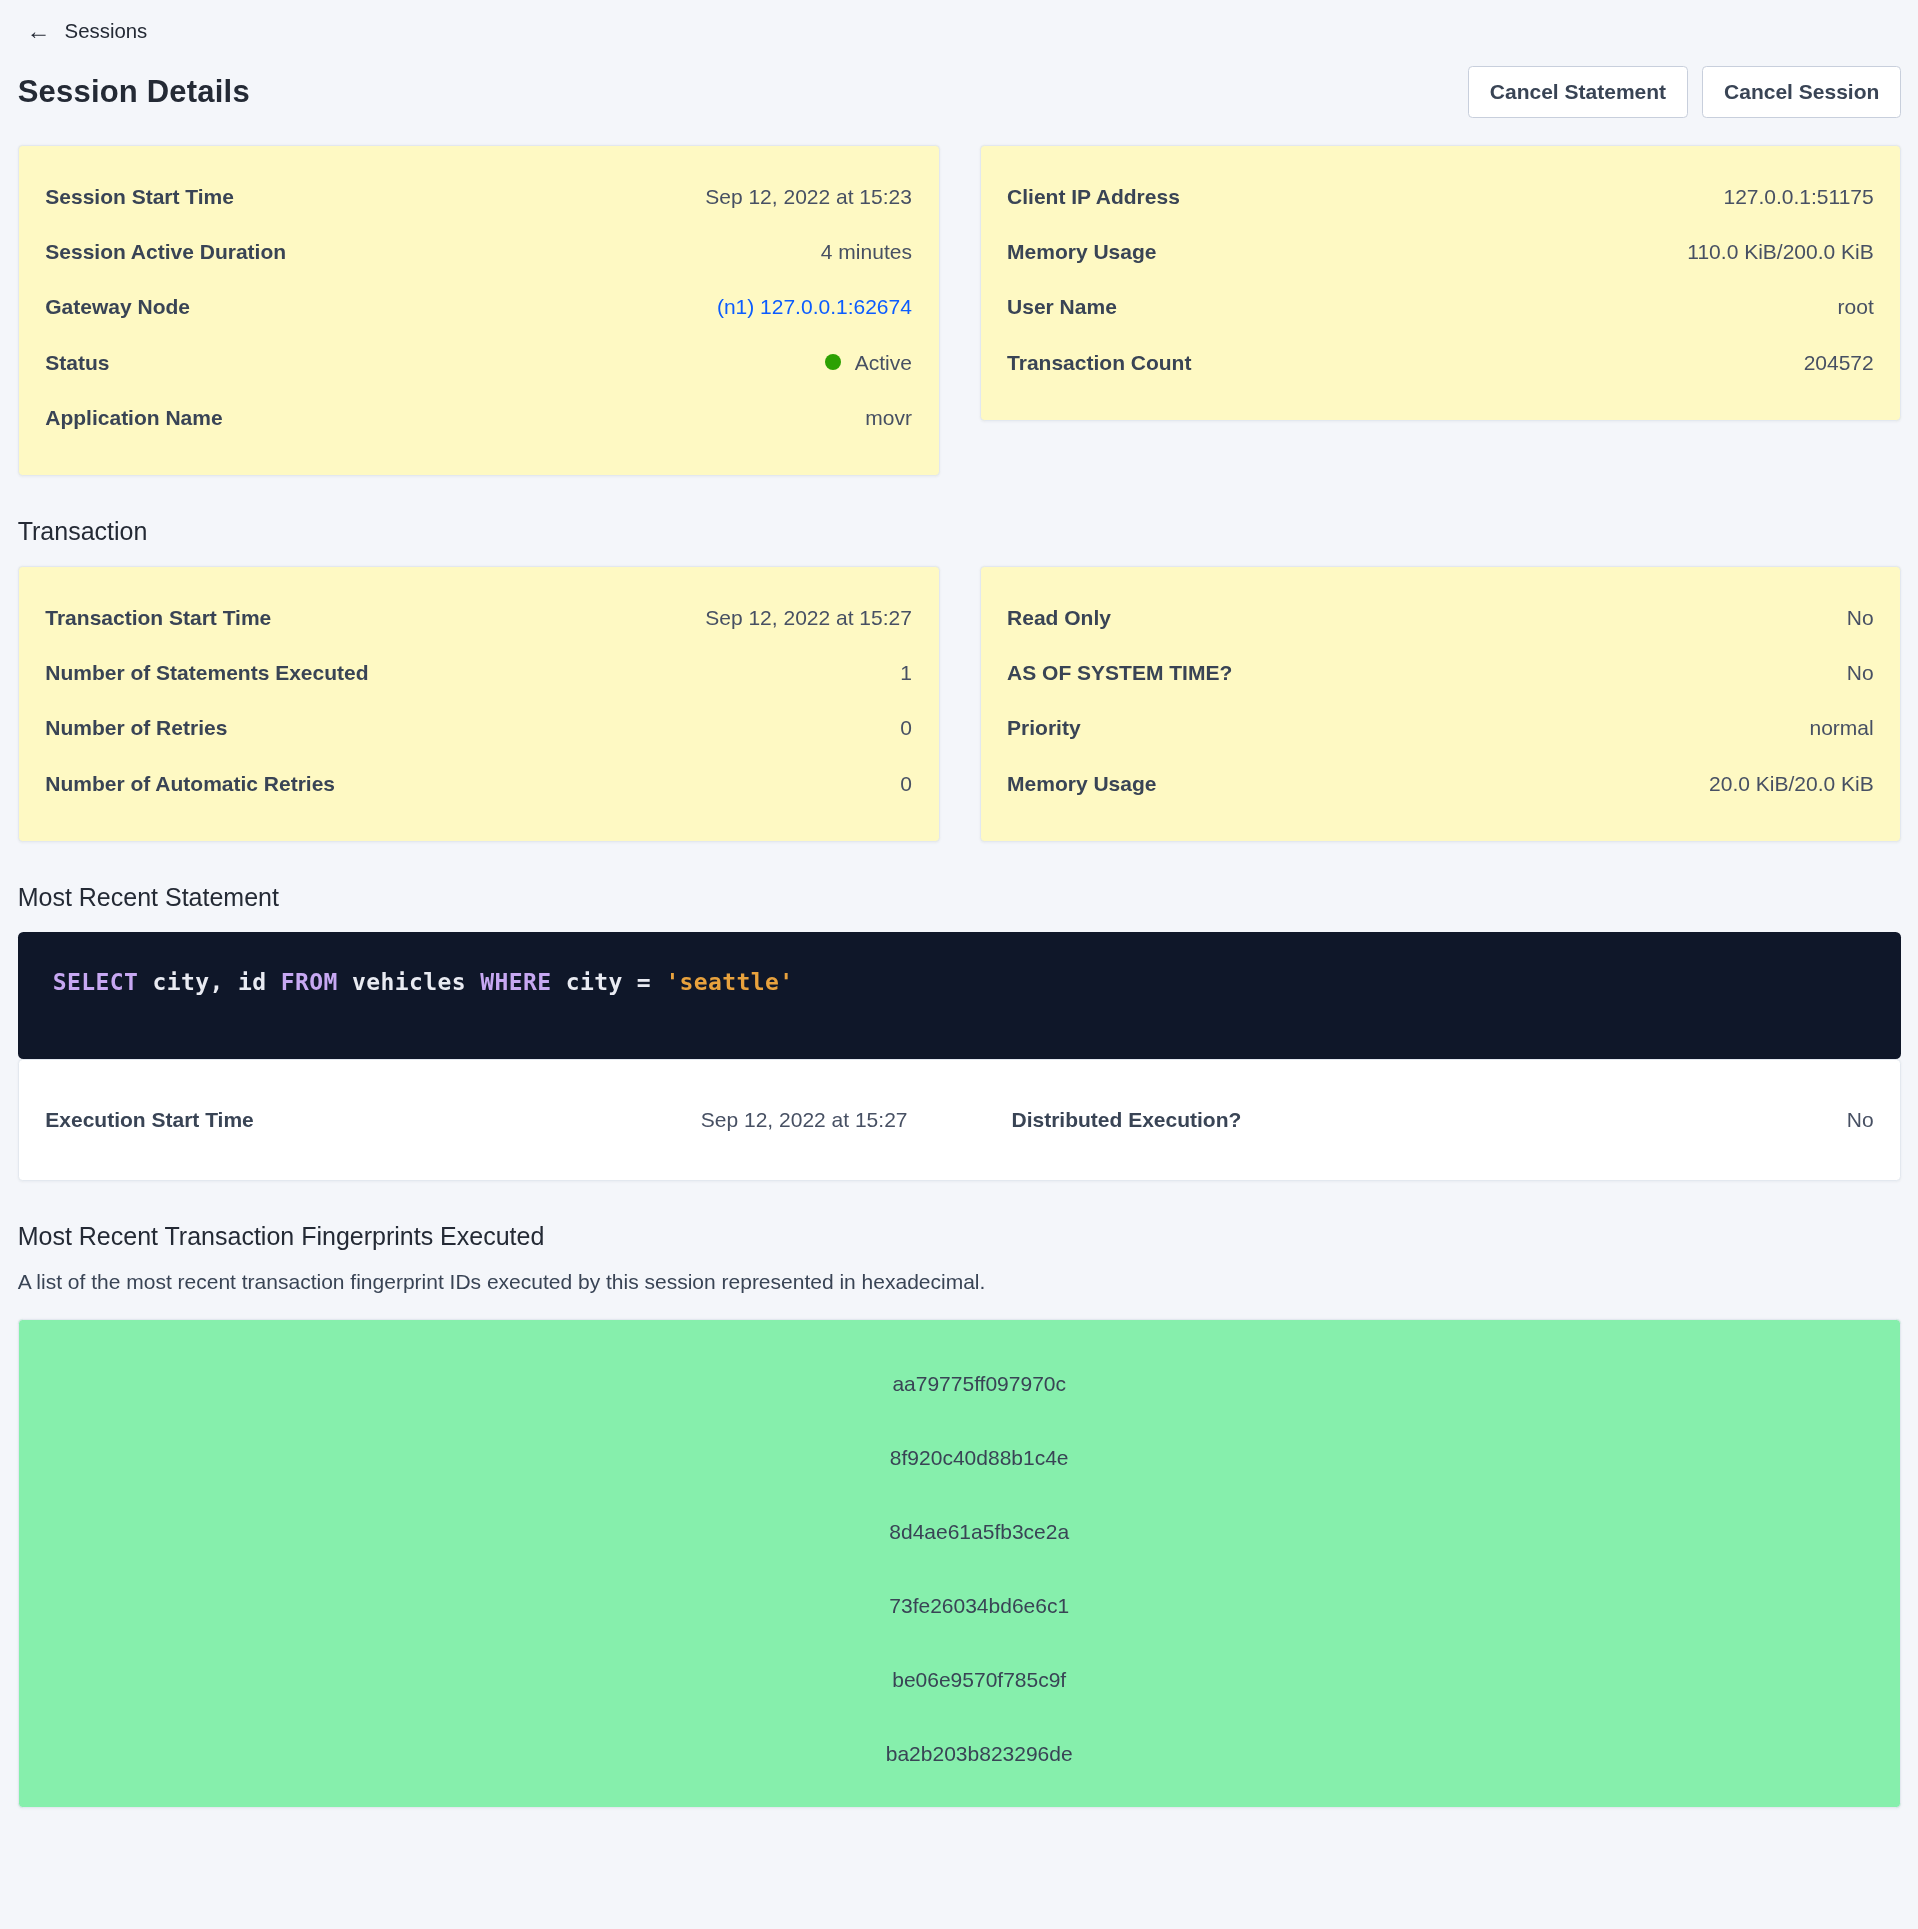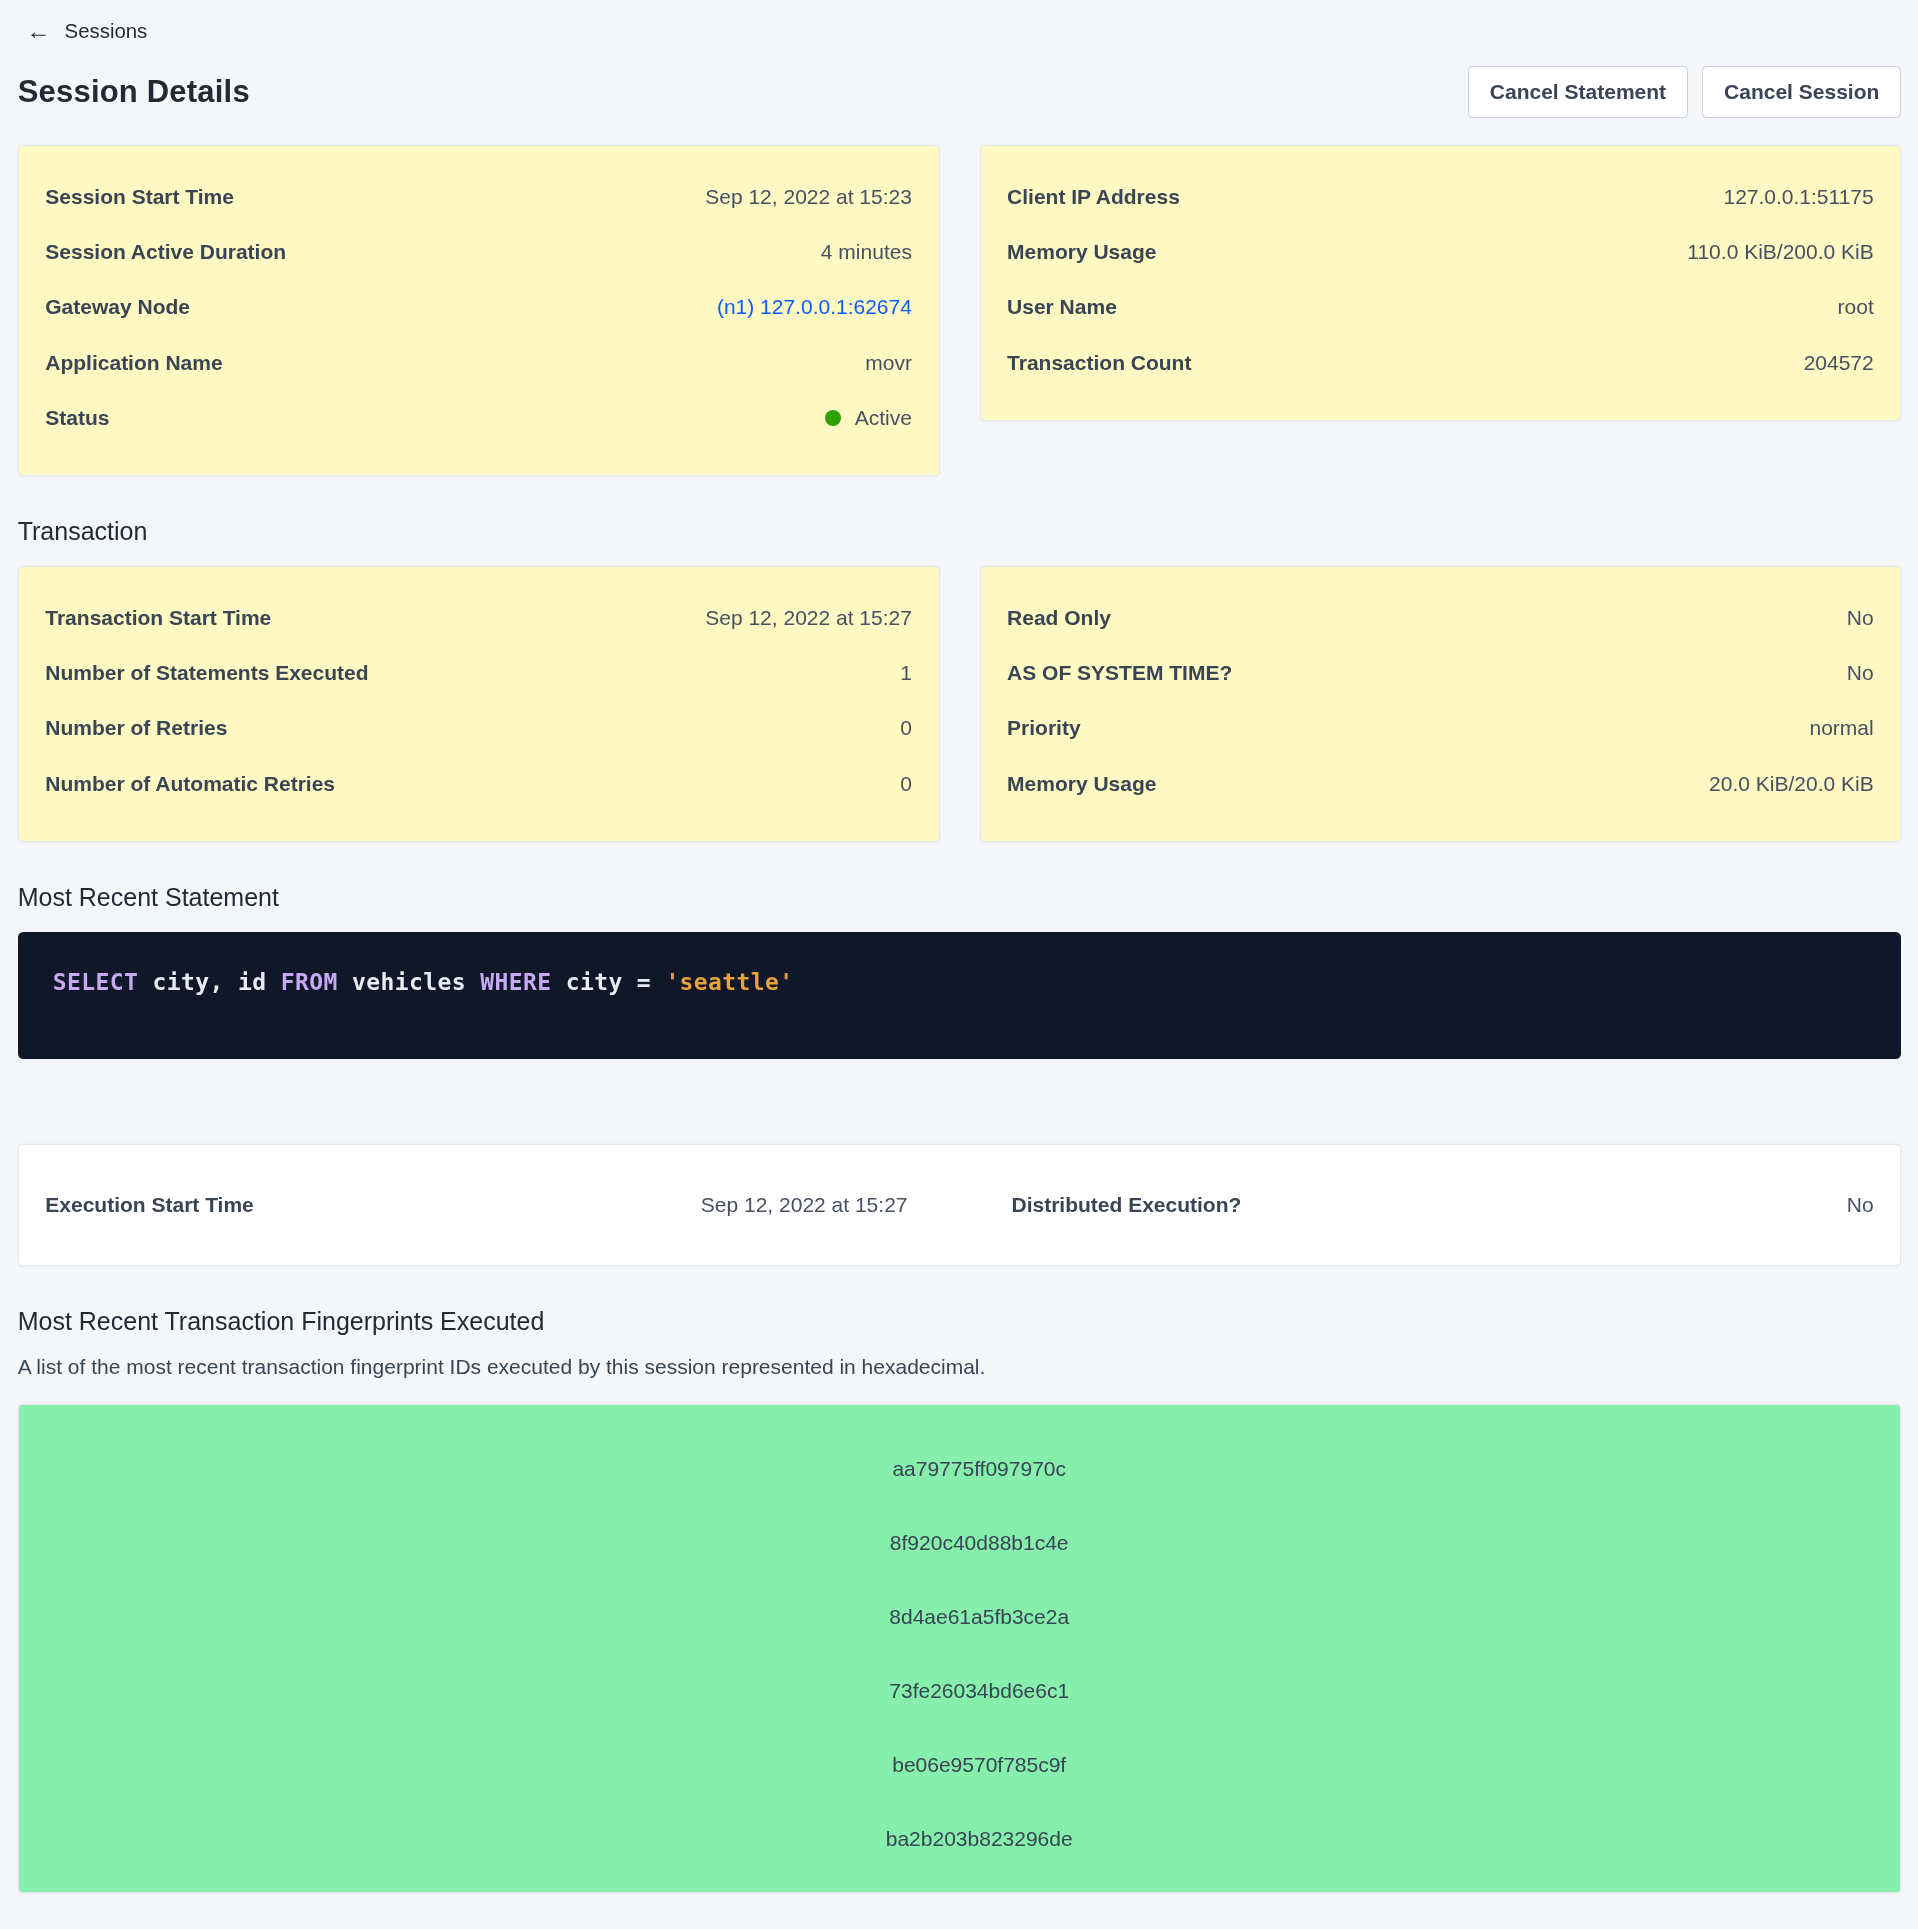--- a/index.html
+++ b/index.html
@@ -39,21 +39,21 @@
   .section-heading { font-size:25px; font-weight:400; color:#242a35; margin:41px 0 19.5px 0; }
 
   
   .code-block { background:#0f1729; border-radius:5.3px; padding:37px 35px 64px 35px;
     font-family:"DejaVu Sans Mono", monospace; font-size:23px; font-weight:700;
     letter-spacing:0.4px; white-space:pre; color:#e9ebf2; }
   .tok-kw { color:#c7a8f2; }
   .tok-str { color:#e8a23d; }
 
   
-  .exec-card { margin-top:85px; background:#ffffff; border:0.9px solid #e3e8ef; border-radius:4.4px;
+  .exec-card { background:#ffffff; border:0.9px solid #e3e8ef; border-radius:4.4px;
     padding:48px 10.6px; box-shadow:0 0.9px 2.7px rgba(24,36,54,0.05);
     display:grid; grid-template-columns:1fr 1fr; column-gap:72px; }
   .exec-cell { display:flex; justify-content:space-between; align-items:center;
     padding:0 16px; font-size:21px; }
 
   
   .fp-desc { font-size:21px; color:#394455; margin:19.5px 0 25px 0; }
   .fp-card { background:#86efac; border:0.9px solid #e3e8ef; border-radius:4.4px;
     padding:26.6px 26.6px 16px 66px; box-shadow:0 0.9px 2.7px rgba(24,36,54,0.05);text-align:center; }
   .fp-item { font-size:21px; color:#394455; padding:25px 0; }
@@ -84,29 +84,29 @@
       </div>
       <div class="kv-row">
         <span class="kv-label">Session Active Duration</span>
         <span class="kv-value">4 minutes</span>
       </div>
       <div class="kv-row">
         <span class="kv-label">Gateway Node</span>
         <span class="kv-value link">(n1) 127.0.0.1:62674</span>
       </div>
       <div class="kv-row">
-        <span class="kv-label">Application Name</span>
-        <span class="kv-value">movr</span>
-      </div>
-      <div class="kv-row">
         <span class="kv-label">Status</span>
         <span class="status-wrap">
           <span class="status-dot"></span>
           <span class="kv-value">Active</span>
         </span>
+      </div>
+      <div class="kv-row">
+        <span class="kv-label">Application Name</span>
+        <span class="kv-value">movr</span>
       </div>
     </div>
 
     <div class="card">
       <div class="kv-row">
         <span class="kv-label">Client IP Address</span>
         <span class="kv-value">127.0.0.1:51175</span>
       </div>
       <div class="kv-row">
         <span class="kv-label">Memory Usage</span>

